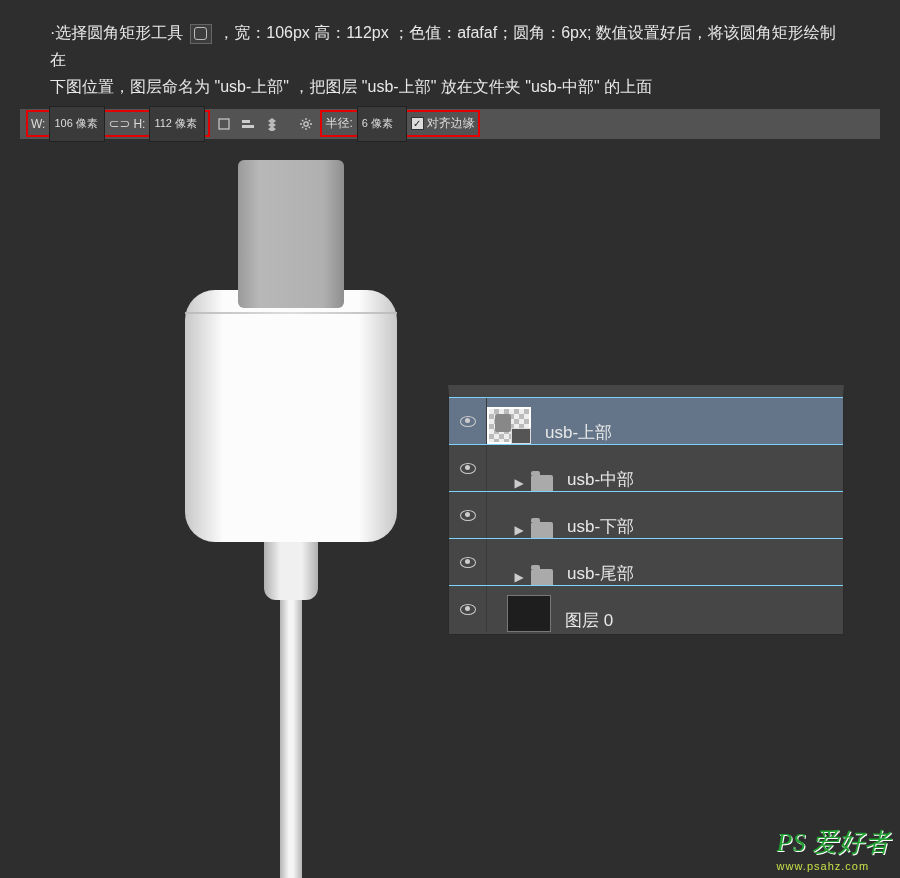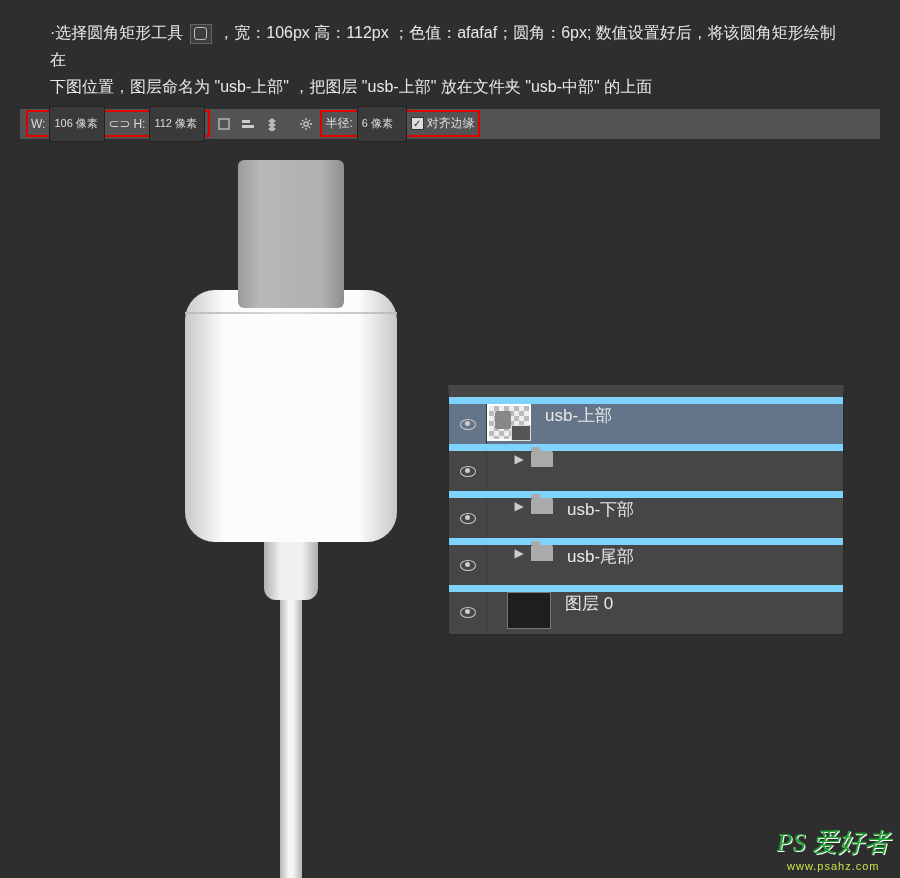--- a/index.html
+++ b/index.html
@@ -18,36 +18,36 @@
 .canvas-area{position:absolute;left:0;top:110px;width:900px;height:740px}
 
 .usb{position:absolute;left:185px;top:50px}
 .usb-top{position:absolute;left:53px;top:0;width:106px;height:148px;background:linear-gradient(90deg,#9a9a9a,#b8b8b8 20%,#b0b0b0 80%,#8f8f8f);border-radius:6px}
 .usb-mid{position:absolute;left:0;top:130px;width:212px;height:252px;border-radius:30px;background:linear-gradient(90deg,#c8c8c8,#fcfcfc 18%,#fcfcfc 82%,#c8c8c8)}
 .usb-mid-line{position:absolute;left:0;top:152px;width:212px;height:2px;background:linear-gradient(90deg,#bbb,#ddd,#bbb)}
 .usb-neck{position:absolute;left:79px;top:376px;width:54px;height:64px;background:linear-gradient(90deg,#b0b0b0,#f0f0f0 30%,#f0f0f0 70%,#b0b0b0);border-radius:0 0 12px 12px}
 .usb-cable{position:absolute;left:95px;top:436px;width:22px;height:320px;background:linear-gradient(90deg,#b5b5b5,#f5f5f5 40%,#f5f5f5 60%,#b5b5b5)}
 
 .layers-panel{position:absolute;left:448px;top:275px;width:396px;background:#464646;border:1px solid #2a2a2a;border-top:12px solid #464646;padding:0 0 2px}
-.layer-row{display:flex;align-items:flex-start;height:47px;border-top:7px solid #7dd3fc;background:#464646;font-size:17px;color:#e8e8e8}
+.layer-row{display:flex;align-items:flex-end;height:47px;border-top:1px solid #7dd3fc;background:#464646;font-size:17px;color:#e8e8e8}
 .layer-row.selected{background:#657589}
 .eye-col{width:38px;display:flex;align-items:center;justify-content:center;border-right:1px solid #3a3a3a;height:100%}
 .eye-icon{width:16px;height:11px;border:1.5px solid #ccc;border-radius:60% 60% 60% 60%;position:relative}
 .eye-icon::after{content:"";position:absolute;left:4px;top:1.5px;width:5px;height:5px;border-radius:50%;background:#ccc}
 .indent{width:24px}
 .tri{width:16px;height:16px;display:flex;align-items:center;justify-content:center;color:#ccc;font-size:12px}
 .folder-icon{width:22px;height:16px;background:#aaa;border-radius:2px 2px 0 0;position:relative;margin-right:14px;margin-left:4px}
 .folder-icon::before{content:"";position:absolute;left:0;top:-4px;width:9px;height:4px;background:#aaa;border-radius:2px 2px 0 0}
 .thumb-shape{width:44px;height:37px;border:2px solid #fff;margin-right:14px;position:relative;background:repeating-conic-gradient(#bbb 0% 25%,#eee 0% 50%) 0 0/10px 10px}
 .thumb-shape::after{content:"";position:absolute;right:-2px;bottom:-2px;width:18px;height:14px;border:1.5px solid #ddd;background:#555}
 .thumb-shape::before{content:"";position:absolute;left:6px;top:5px;width:16px;height:18px;background:#888;border-radius:2px}
 .thumb-bg{width:44px;height:37px;border:1px solid #777;background:#1e1e1e;margin-left:20px;margin-right:14px}
 .layer-name{flex:1}
 
-.watermark{position:absolute;right:10px;bottom:6px;text-align:center}
+.watermark{position:absolute;right:10px;bottom:6px;text-align:left}
 .wm1{font-family:"Brush Script MT",cursive;font-size:26px;color:#1fa030;font-style:italic;text-shadow:1px 1px 0 #fff}
 .wm2{font-size:11px;color:#c7e04a;letter-spacing:1px}
 </style>
 </head>
 <body>
 
 <div class="instructions">
   <span>·选择圆角矩形工具 </span>
   <span class="tool-icon">
       <span class="rr-icon"></span>
@@ -114,20 +114,21 @@
       <div class="thumb-shape"></div>
       <div class="layer-name">usb-上部</div>
     </div>
     <div class="layer-row">
       <div class="eye-col">
           <span class="eye-icon"></span>
         </div>
       <div class="indent"></div>
       <div class="tri">▶</div>
       <div class="folder-icon"></div>
+      <div class="layer-name">usb-中部</div>
     </div>
     <div class="layer-row">
       <div class="eye-col">
           <span class="eye-icon"></span>
         </div>
       <div class="indent"></div>
       <div class="tri">▶</div>
       <div class="folder-icon"></div>
       <div class="layer-name">usb-下部</div>
     </div>

